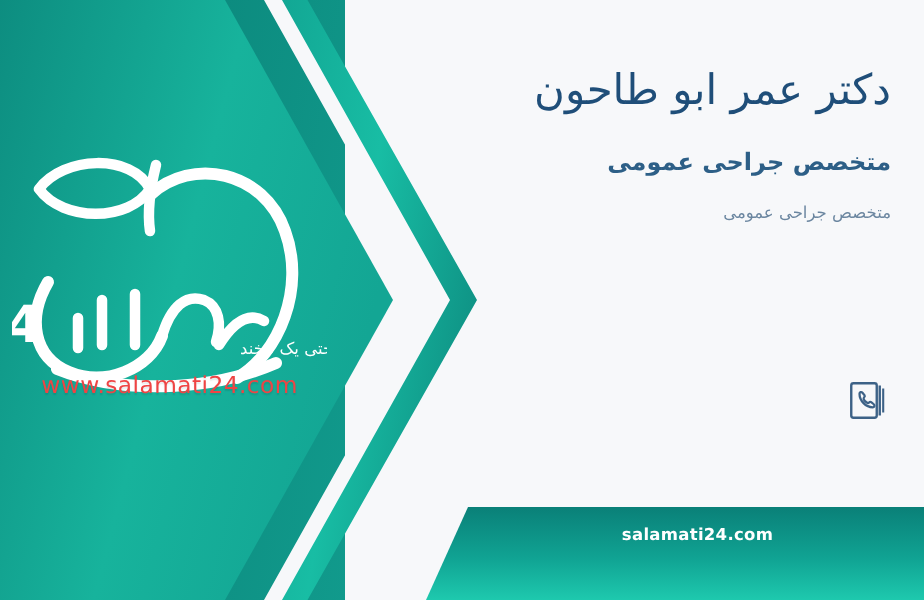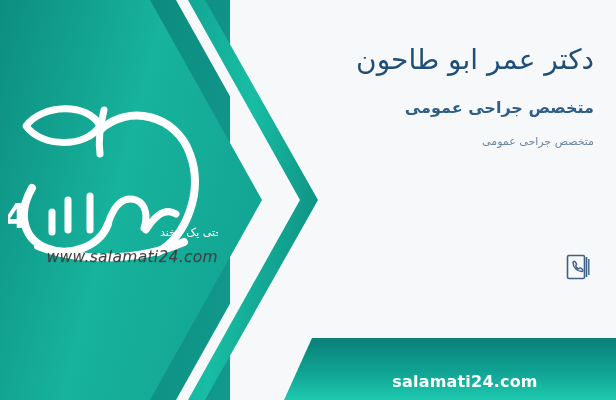--- a/index.html
+++ b/index.html
@@ -46,26 +46,26 @@
     width: 210px;
     height: 185px;
   }
   .logo-svg { display: block; }
 
   .logo-url {
     position: absolute;
     left: 0;
     top: 152px;
     width: 210px;
-    color: #404040;
+    text-align: center;
+    color: #ef4444;
     font-size: 15.5px;
     letter-spacing: 0.3px;
     font-family: "DejaVu Sans", "Liberation Sans", sans-serif;
     text-shadow: 0 1px 1px rgba(0,0,0,.10);
-    font-style: italic;
   }
 
   
   .doc-name {
     position: absolute;
     right: 22px;
     top: 42px;
     width: 340px;
     text-align: right;
     color: #1f4e79;
@@ -125,25 +125,25 @@
     padding-right: 6px;
     text-align: right;
     direction: rtl;
     white-space: nowrap;
   }
 
   
   .banner-text {
     position: absolute;
     left: 330px;
-    top: 372px;
+    top: 350px;
     width: 270px;
     text-align: center;
     color: #ffffff;
-    font-size: 16px;
+    font-size: 11px;
     font-weight: bold;
     letter-spacing: 0.2px;
   }
 </style>
 </head>
 <body>
 
 <div class="card">
 
   <div class="teal-panel"></div>

